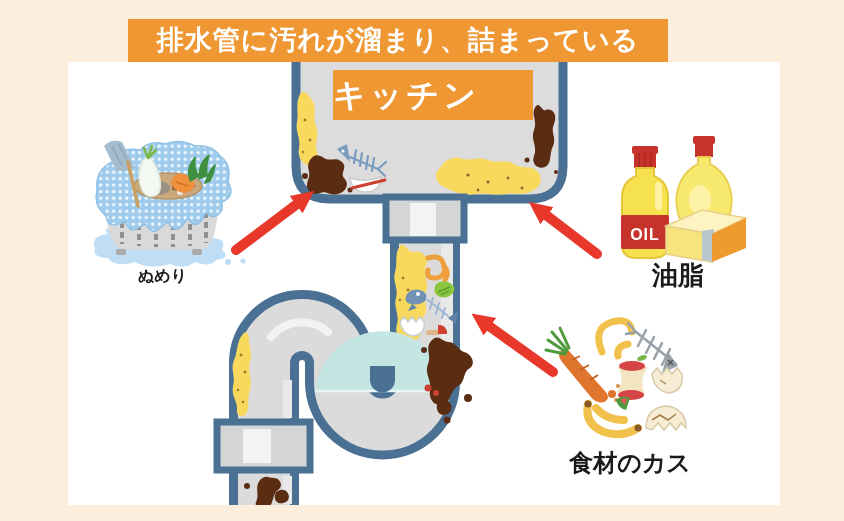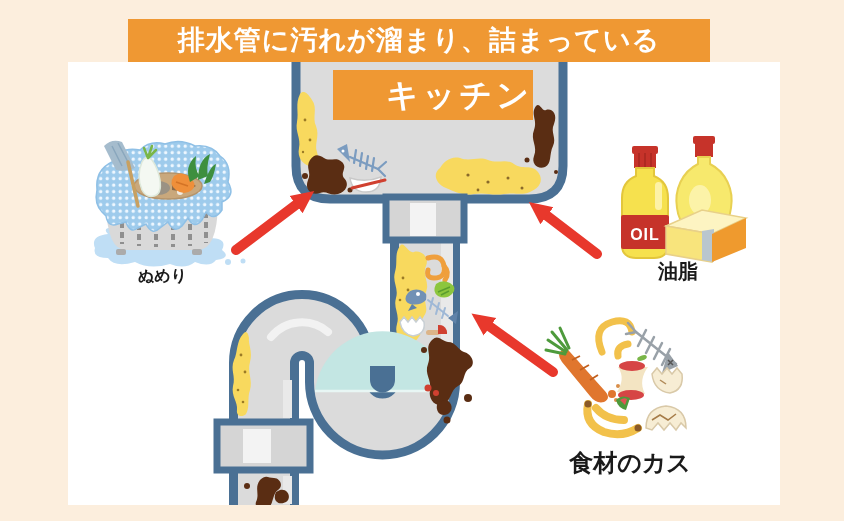--- a/index.html
+++ b/index.html
@@ -4,34 +4,34 @@
 <style>
   html,body{margin:0;padding:0;}
   body{
     width:844px;height:521px;overflow:hidden;position:relative;
     background:#fceedd;
     font-family:"Liberation Sans","DejaVu Sans",sans-serif;
   }
   .panel{position:absolute;left:68px;top:62px;width:712px;height:443px;background:#ffffff;}
   .svg-layer{position:absolute;left:0;top:0;width:844px;height:521px;}
   .banner{
-    position:absolute;left:128px;top:19px;width:582px;height:43px;
+    position:absolute;left:128px;top:19px;width:540px;height:43px;
     background:#ef9833;color:#ffffff;font-weight:bold;font-size:27px;
     line-height:43px;text-align:center;letter-spacing:1px;white-space:nowrap;
   }
   .kitchen{
     position:absolute;left:333px;top:70px;width:200px;height:50px;
     background:#ef9833;color:#ffffff;font-weight:bold;font-size:32px;
-    line-height:50px;text-align:right;letter-spacing:4px;
+    line-height:50px;text-align:left;letter-spacing:4px;
   }
   .cause-label{
     position:absolute;color:#1a1a1a;font-weight:bold;text-align:center;white-space:nowrap;
   }
   .lbl-numeri{left:95px;top:266px;width:135px;font-size:16px;}
-  .lbl-yushi{left:613px;top:258px;width:130px;font-size:20px;}
+  .lbl-yushi{left:613px;top:258px;width:130px;font-size:26px;}
   .lbl-scraps{left:560px;top:447px;width:140px;font-size:24px;}
 </style>
 </head>
 <body>
 
 <div class="panel"></div>
 
 <svg class="svg-layer" viewBox="0 0 844 521" xmlns="http://www.w3.org/2000/svg">
   <defs>
     <clipPath id="panelClip">

